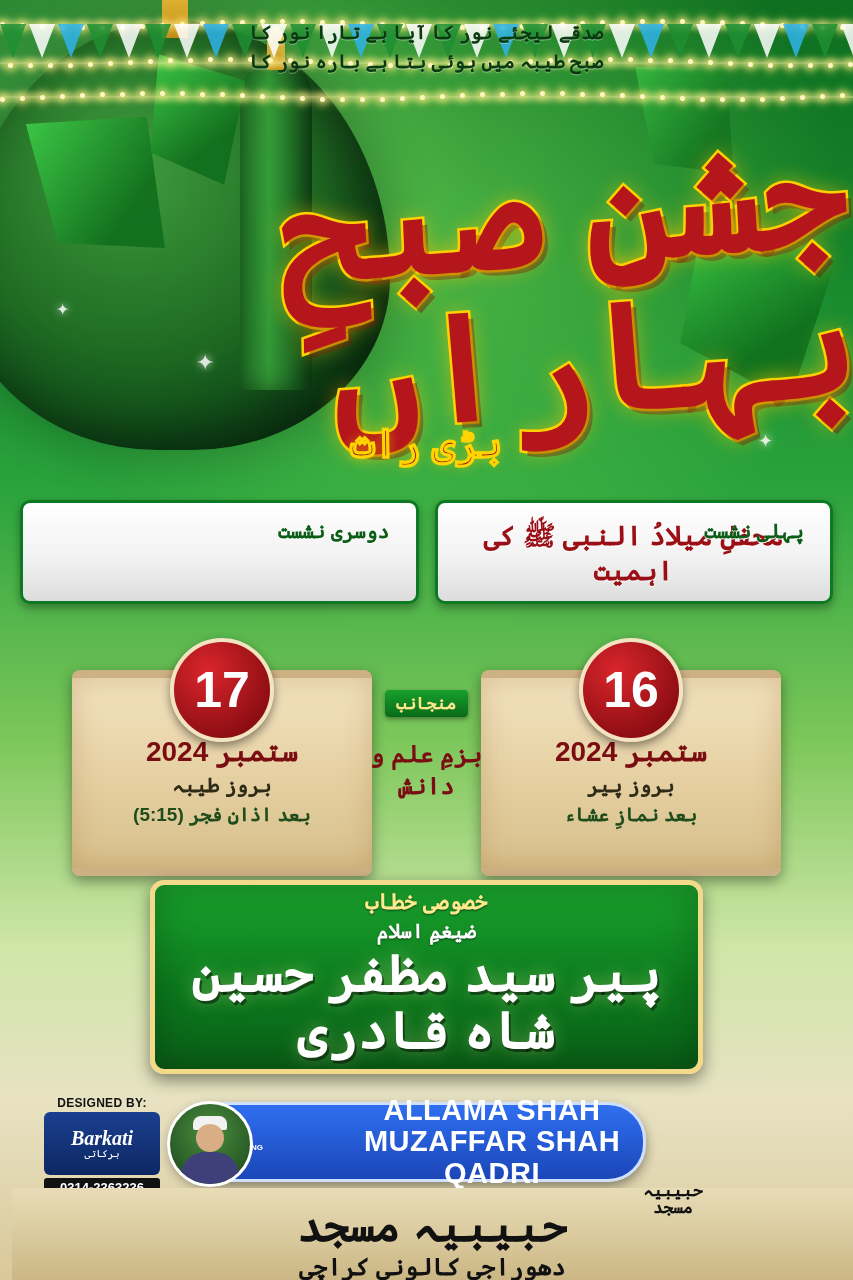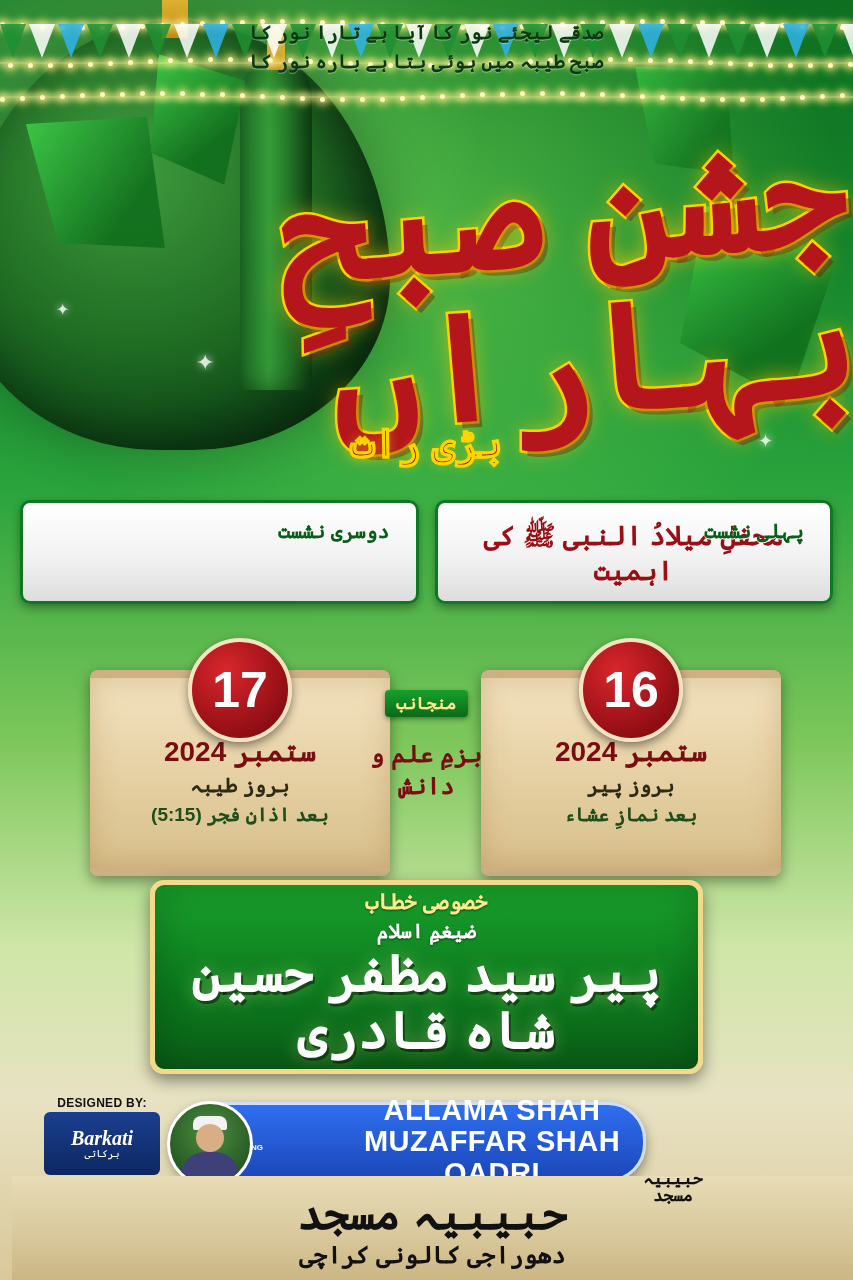--- a/index.html
+++ b/index.html
@@ -123,21 +123,21 @@
   }
   .scroll{
     position:absolute;top:40px;width:300px;height:190px;
     background:linear-gradient(180deg,#f3e3c0 0%,#e6d1a4 50%,#d8bf8b 100%);
     border-radius:8px;
     box-shadow:0 5px 14px rgba(0,0,0,.4), inset 0 0 28px rgba(160,120,60,.35);
     direction:rtl;text-align:center;
     border-top:8px solid #cdb083;border-bottom:8px solid #cdb083;
   }
   .scroll.right{right:60px;}
-  .scroll.left{left:78px;}
+  .scroll.left{left:60px;}
   .badge{
     position:absolute;top:-40px;left:50%;transform:translateX(-50%);
     width:96px;height:96px;border-radius:50%;
     background:radial-gradient(circle at 35% 30%,#d9262c,#8c0d12 75%);
     border:4px solid #f3e3c0;
     color:#ffffff;font-size:50px;font-weight:bold;
     display:flex;align-items:center;justify-content:center;
     box-shadow:0 4px 10px rgba(0,0,0,.45);
     z-index:3;
   }
@@ -223,21 +223,21 @@
   }
   .fb .circle{
     width:26px;height:26px;border-radius:50%;background:#ffffff;color:#1b46b8;
     font-weight:bold;font-size:19px;display:flex;align-items:center;justify-content:center;
     font-family:"Liberation Serif",serif;
   }
   .fb .live{color:#ffffff;font-size:12px;font-weight:bold;line-height:1.05;text-align:left;}
   .livebar .lines{flex:1;text-align:center;color:#fff;font-weight:bold;font-size:29px;line-height:1.08;letter-spacing:.5px;padding-right:6px;}
   
   .bottom{
-    position:absolute;left:12px;right:0;bottom:0;height:104px;
+    position:absolute;left:12px;right:0;bottom:0;height:92px;
     background:linear-gradient(180deg,#e7dcb6 0%, #d8c79a 60%, #cbb684 100%);
     direction:rtl;text-align:center;
   }
   .bottom .logo{
     position:absolute;right:150px;top:-6px;color:#111;font-weight:bold;font-size:17px;
     line-height:1;text-align:center;
   }
   .bottom .m1{
     color:#111;font-weight:bold;font-size:44px;margin-top:12px;letter-spacing:-1px;
   }

